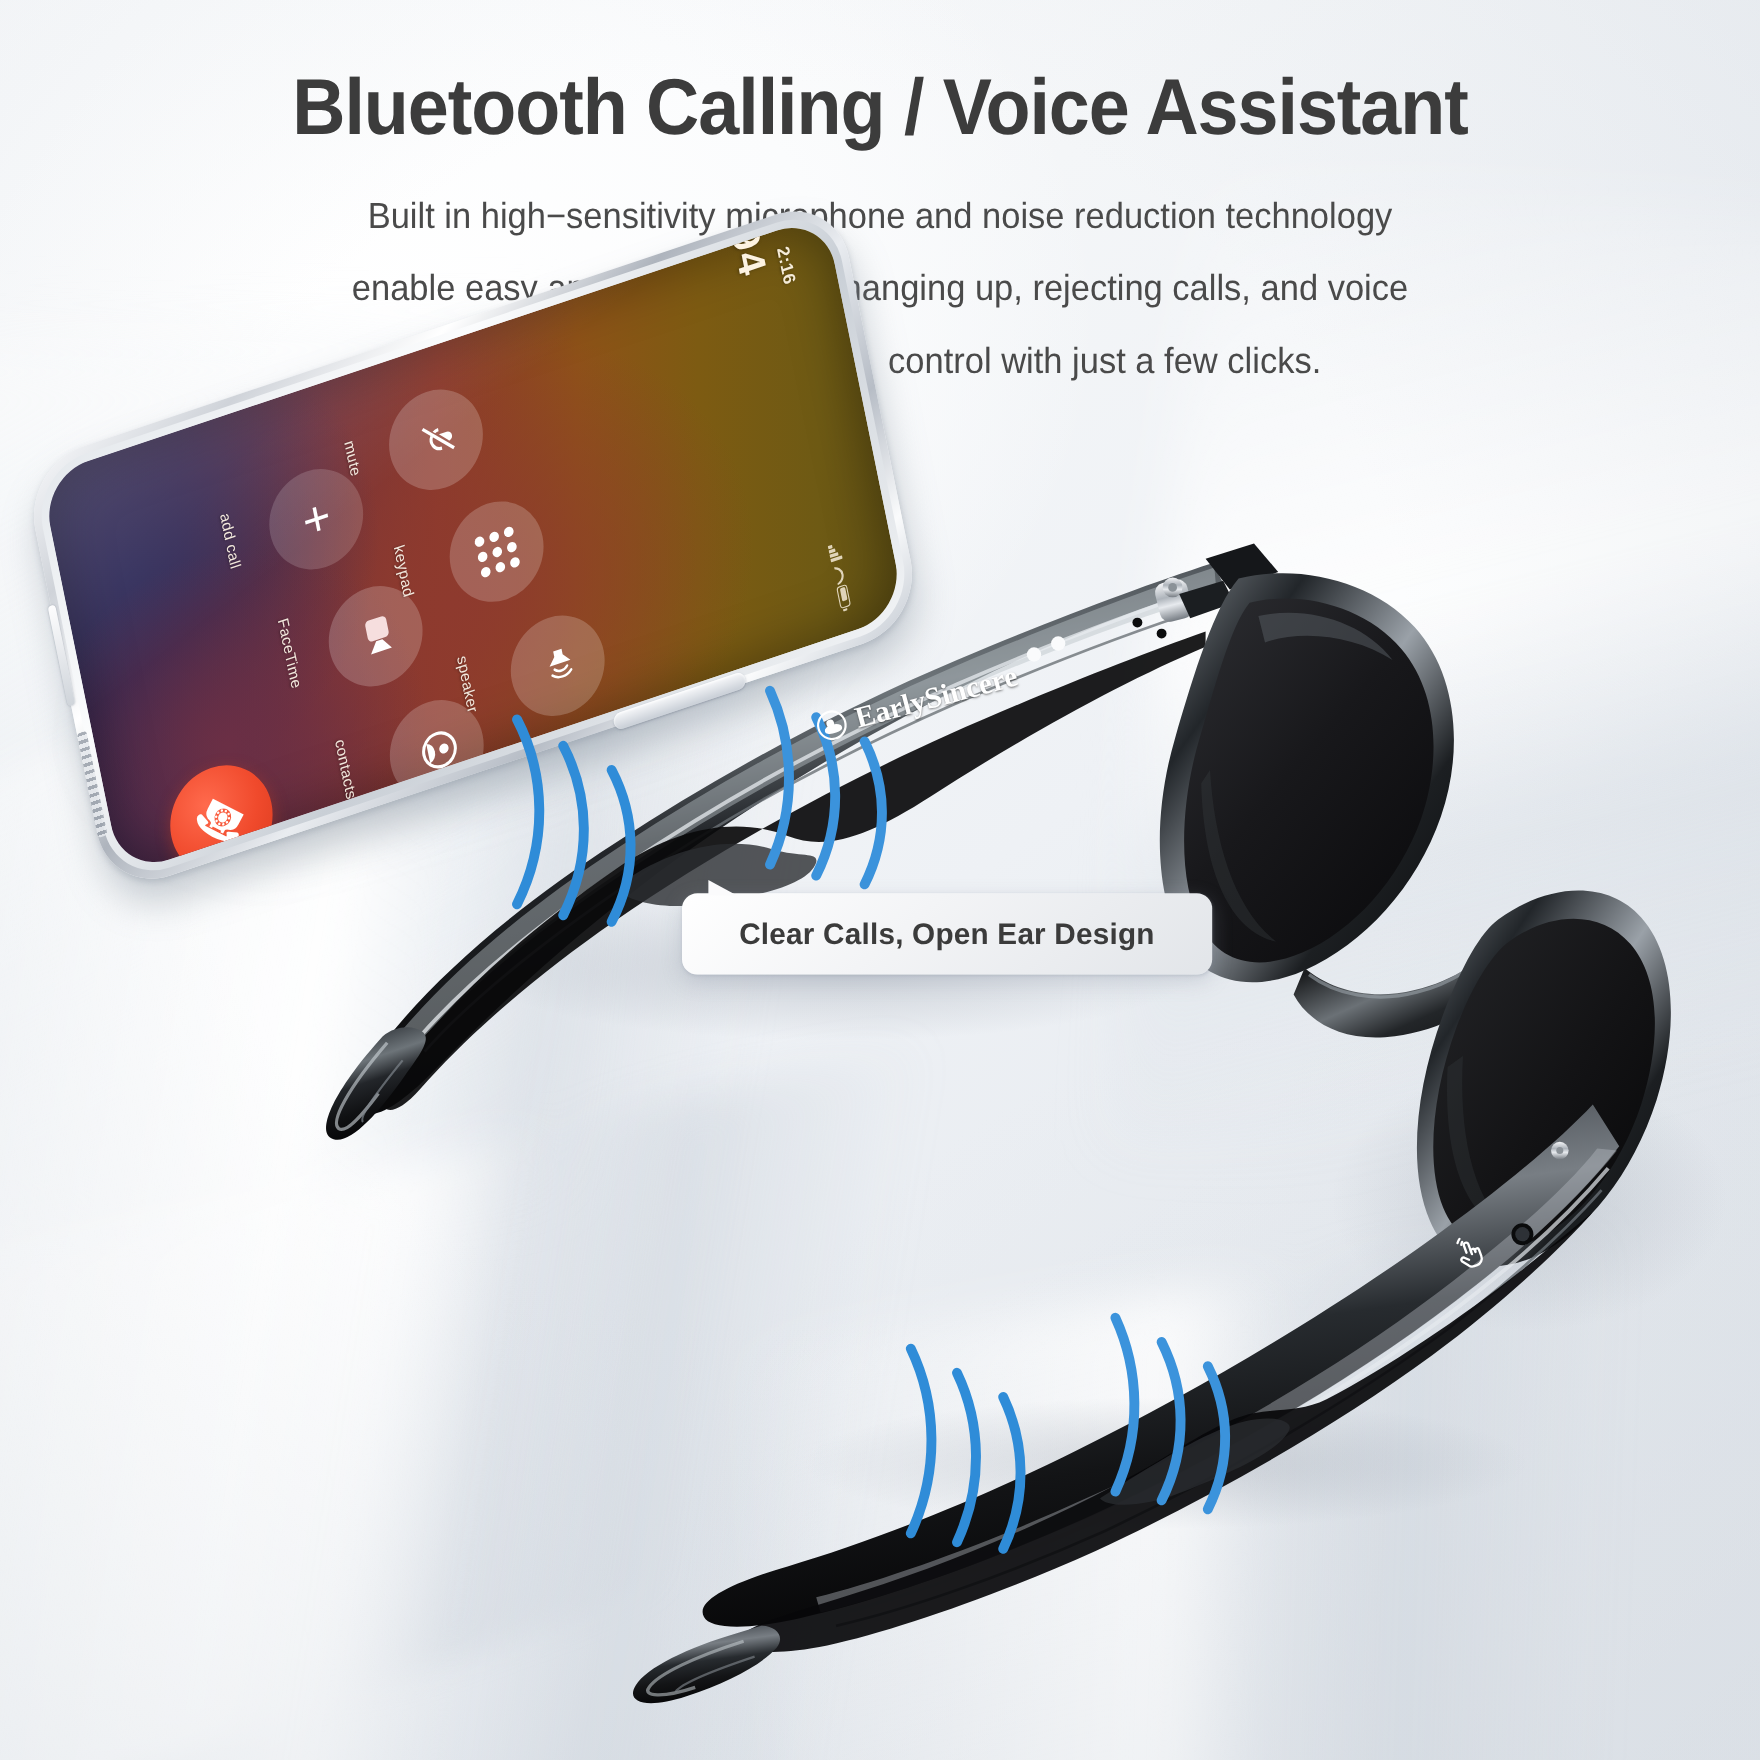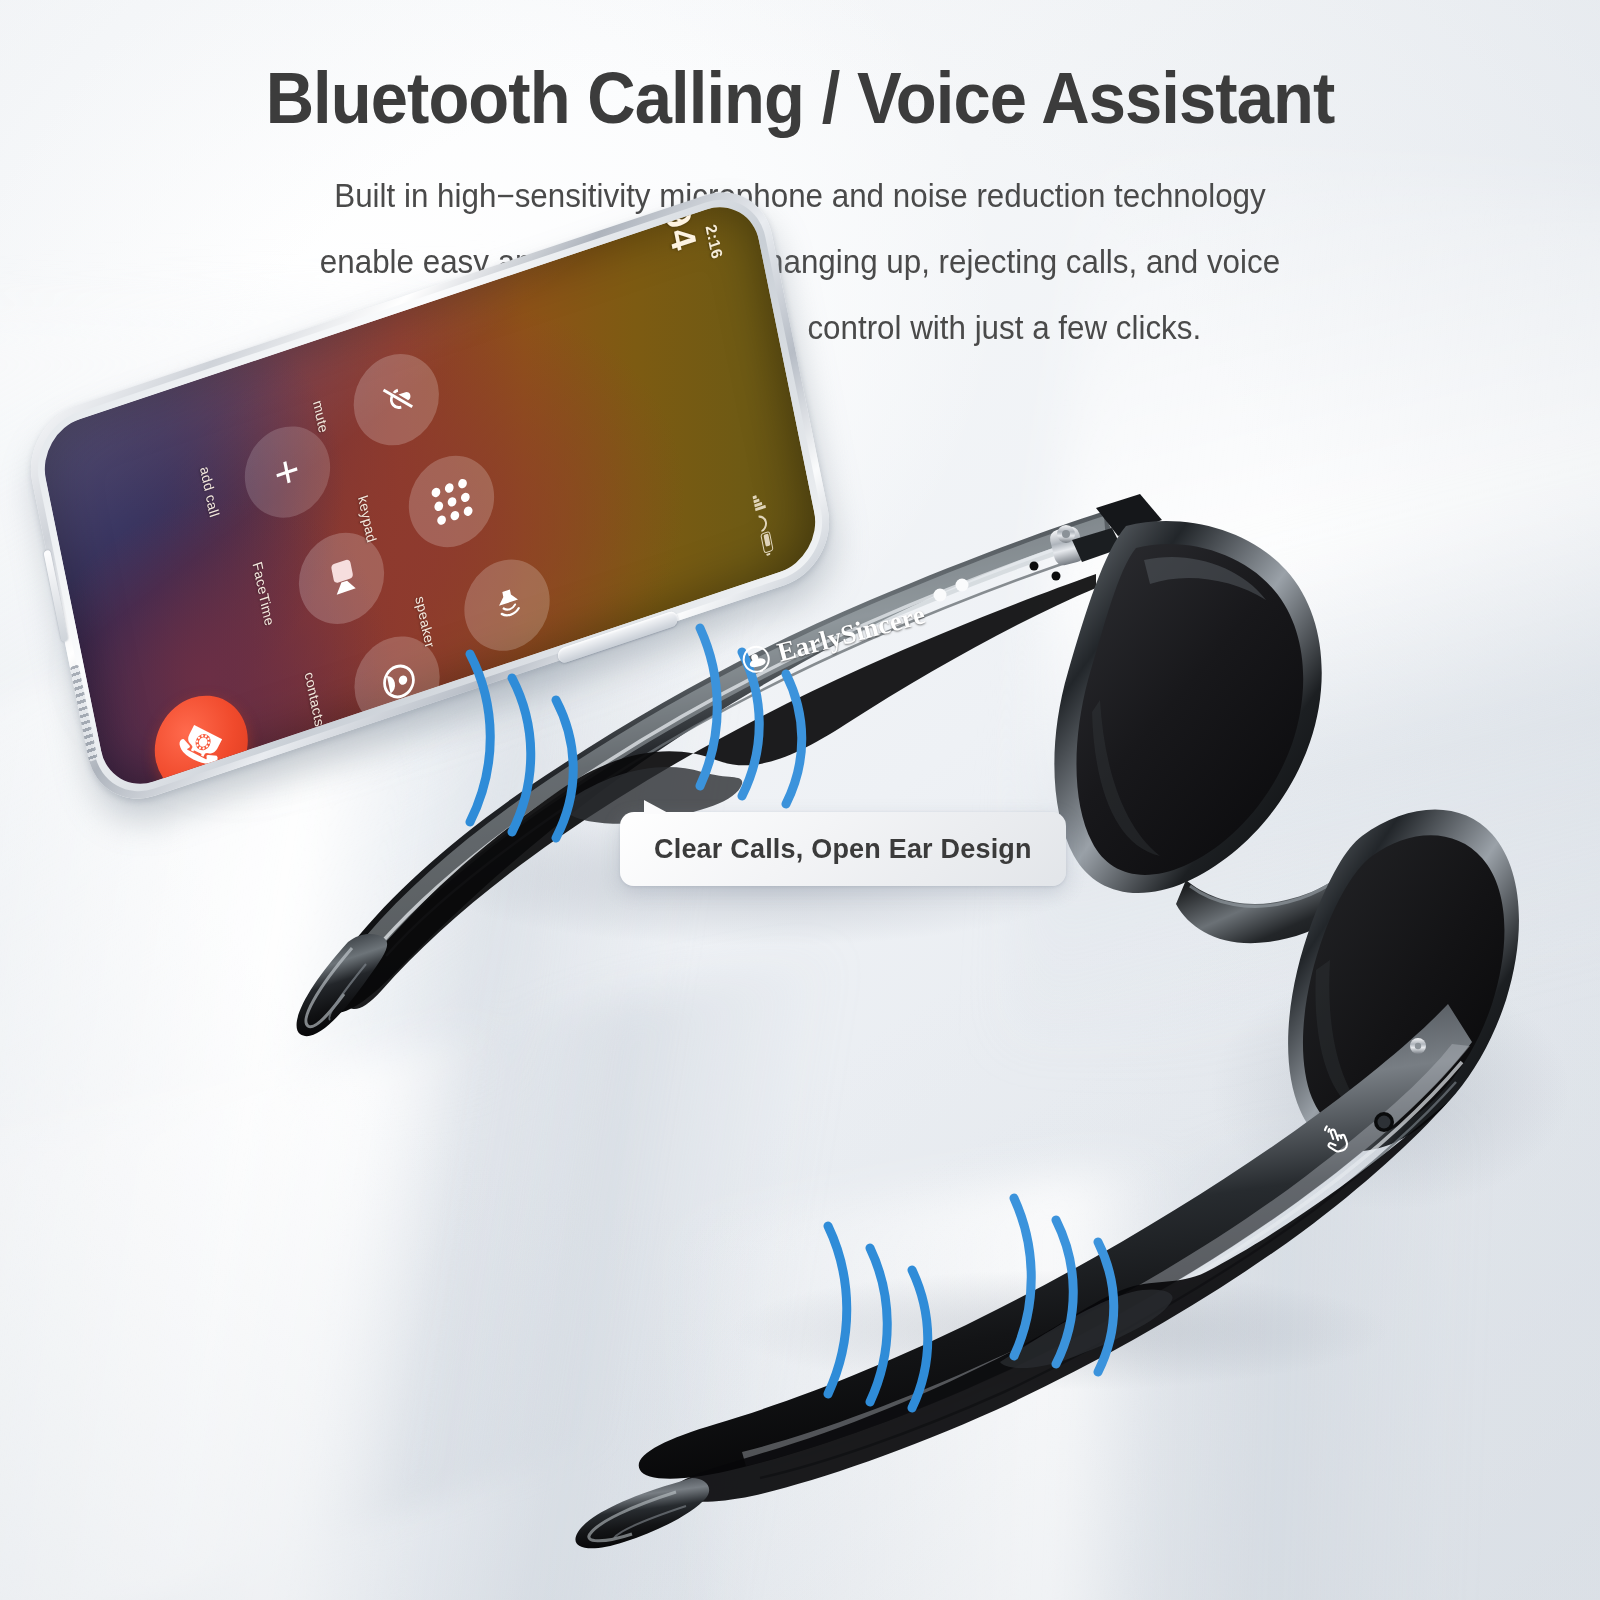--- a/index.html
+++ b/index.html
@@ -255,21 +255,21 @@
     width:34px;height:34px; transform:rotate(-20deg); z-index:6;
   }
 
   
   .chip{
     position:absolute;
     border-radius:14px;
     background:linear-gradient(140deg,#ffffff 0%, #f3f4f6 42%, #e2e5e9 100%);
     box-shadow:0 6px 18px rgba(140,150,164,.30), 0 1px 3px rgba(130,140,155,.25);
     display:flex; align-items:center;
-    padding:0 34px;
+    padding:0 52px;
     color:#3b3b3b;
     font-weight:bold;
     letter-spacing:.2px;
     white-space:nowrap;
   }
   .chip .notch{
     position:absolute; top:-12px; left:24px;
     width:0;height:0;
     border-left:0 solid transparent;
     border-right:26px solid transparent;

